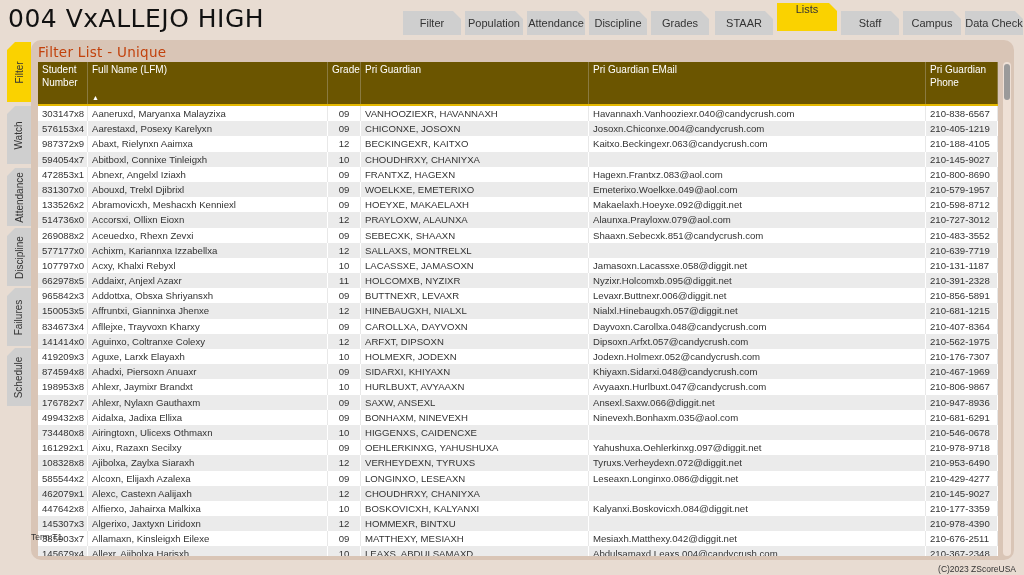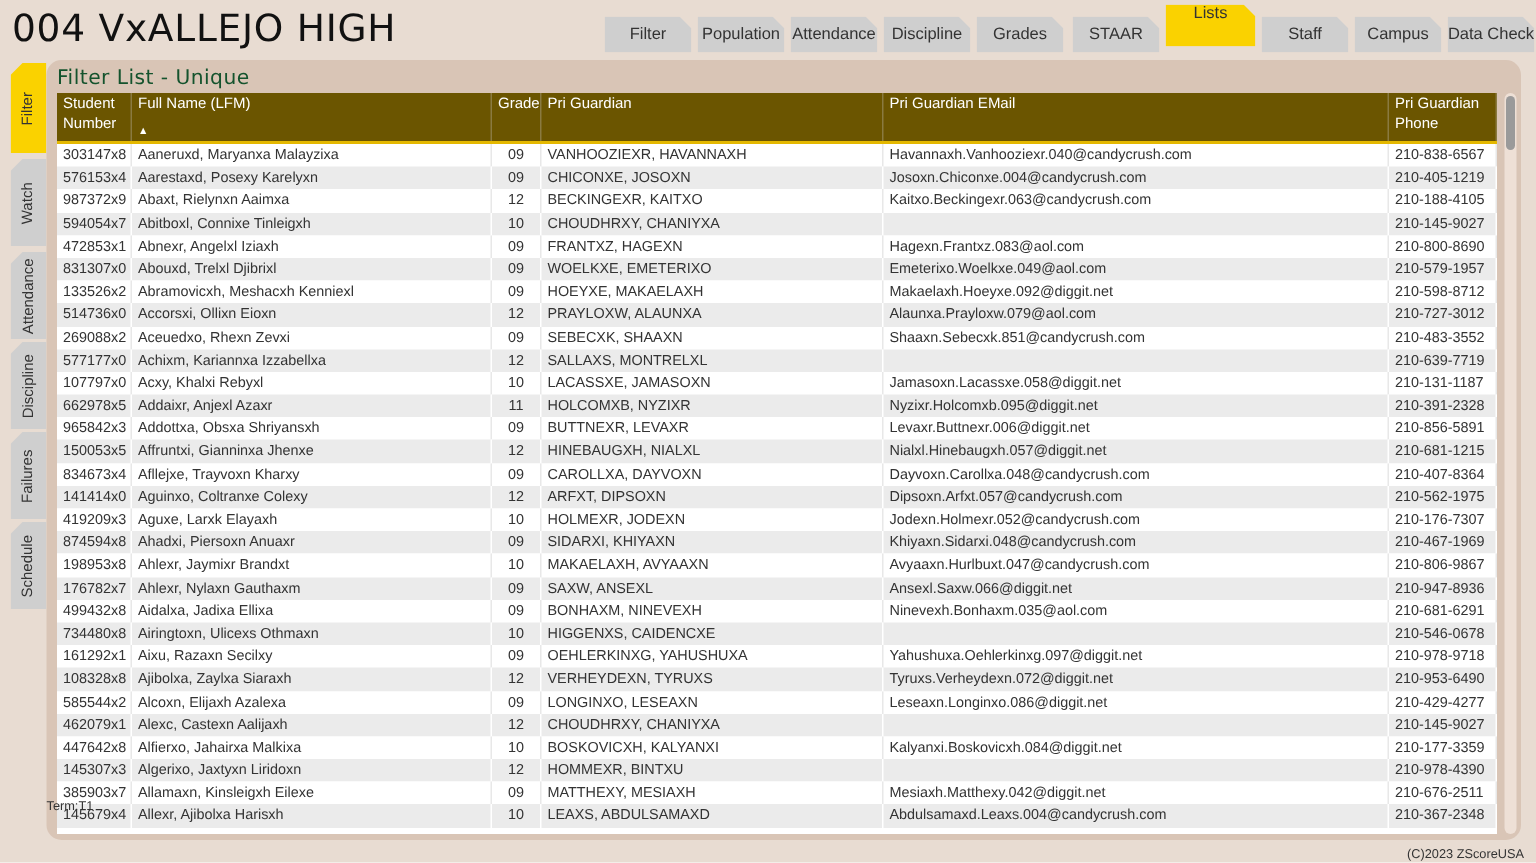--- a/index.html
+++ b/index.html
@@ -24,40 +24,40 @@
       cursor: pointer;
     }
     .top-tab.active {
       top: 3px; height: 28px; background: #fad200; align-items: flex-start; padding-top: 0;
     }
     .main-panel {
       position: absolute; left: 31px; top: 40px; width: 983px; height: 520px;
       background: #d9c5b6; border-radius: 10px;
     }
     .panel-title {
-      position: absolute; left: 38px; top: 44px; font-size: 13.5px; color: #14532d;
+      position: absolute; left: 38px; top: 44px; font-size: 13.5px; color: #c2410c;
       font-family: "DejaVu Sans", sans-serif; letter-spacing: 0.3px;
     }
     .side-tabs { position: absolute; left: 7px; top: 40px; width: 24px; }
     .side-tab {
       position: absolute; left: 0; width: 24px; height: 58px;
       background: #cfcfcf; display: flex; align-items: center; justify-content: center;
       clip-path: polygon(8px 0, 100% 0, 100% 100%, 0 100%, 0 8px);
       cursor: pointer;
     }
     .side-tab.active { background: #fad200; height: 60px; }
     .side-tab span {
       transform: rotate(-90deg); font-size: 10px; color: #333; white-space: nowrap;
     }
     .grid {
       position: absolute; left: 38px; top: 62px; width: 960px; height: 494px;
       background: #fff; overflow: hidden;
     }
     .grid-header {
-      display: flex; height: 34px; background: #6b5500; border-bottom: 2px solid #e4b800;
+      display: flex; height: 44px; background: #6b5500; border-bottom: 2px solid #e4b800;
     }
     .grid-header .hc {
       color: #fff; font-size: 10px; padding: 2px 4px; line-height: 12.5px;
       border-right: 1px solid #8a7a40; position: relative;
     }
     .sort-arrow {
       position: absolute; left: 4px; bottom: 0px; font-size: 7px; color: #fff;
     }
     .row { display: flex; height: 15.2px; font-size: 9.6px; color: #333; }
     .row:nth-child(odd) { background: #fff; }
@@ -295,21 +295,21 @@
         <div class="c w2">Ahadxi, Piersoxn Anuaxr</div>
         <div class="c w3 grade">09</div>
         <div class="c w4">SIDARXI, KHIYAXN</div>
         <div class="c w5">Khiyaxn.Sidarxi.048@candycrush.com</div>
         <div class="c w6">210-467-1969</div>
       </div>
       <div class="row">
         <div class="c w1">198953x8</div>
         <div class="c w2">Ahlexr, Jaymixr Brandxt</div>
         <div class="c w3 grade">10</div>
-        <div class="c w4">MAKAELAXH, AVYAAXN</div>
+        <div class="c w4">HURLBUXT, AVYAAXN</div>
         <div class="c w5">Avyaaxn.Hurlbuxt.047@candycrush.com</div>
         <div class="c w6">210-806-9867</div>
       </div>
       <div class="row">
         <div class="c w1">176782x7</div>
         <div class="c w2">Ahlexr, Nylaxn Gauthaxm</div>
         <div class="c w3 grade">09</div>
         <div class="c w4">SAXW, ANSEXL</div>
         <div class="c w5">Ansexl.Saxw.066@diggit.net</div>
         <div class="c w6">210-947-8936</div>

